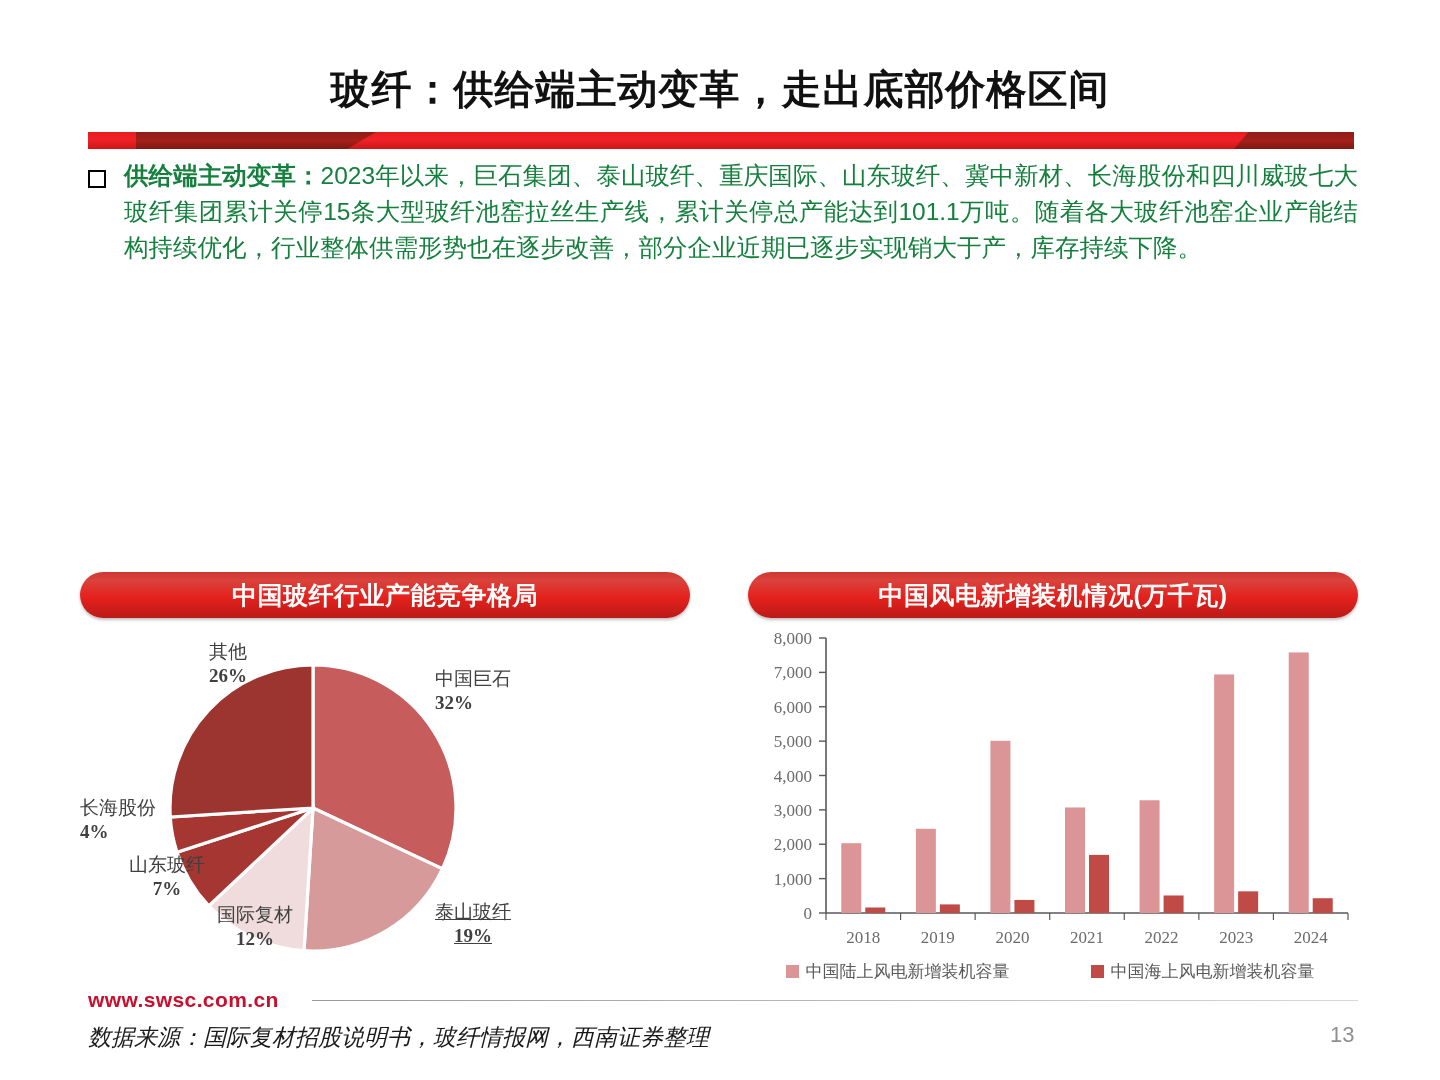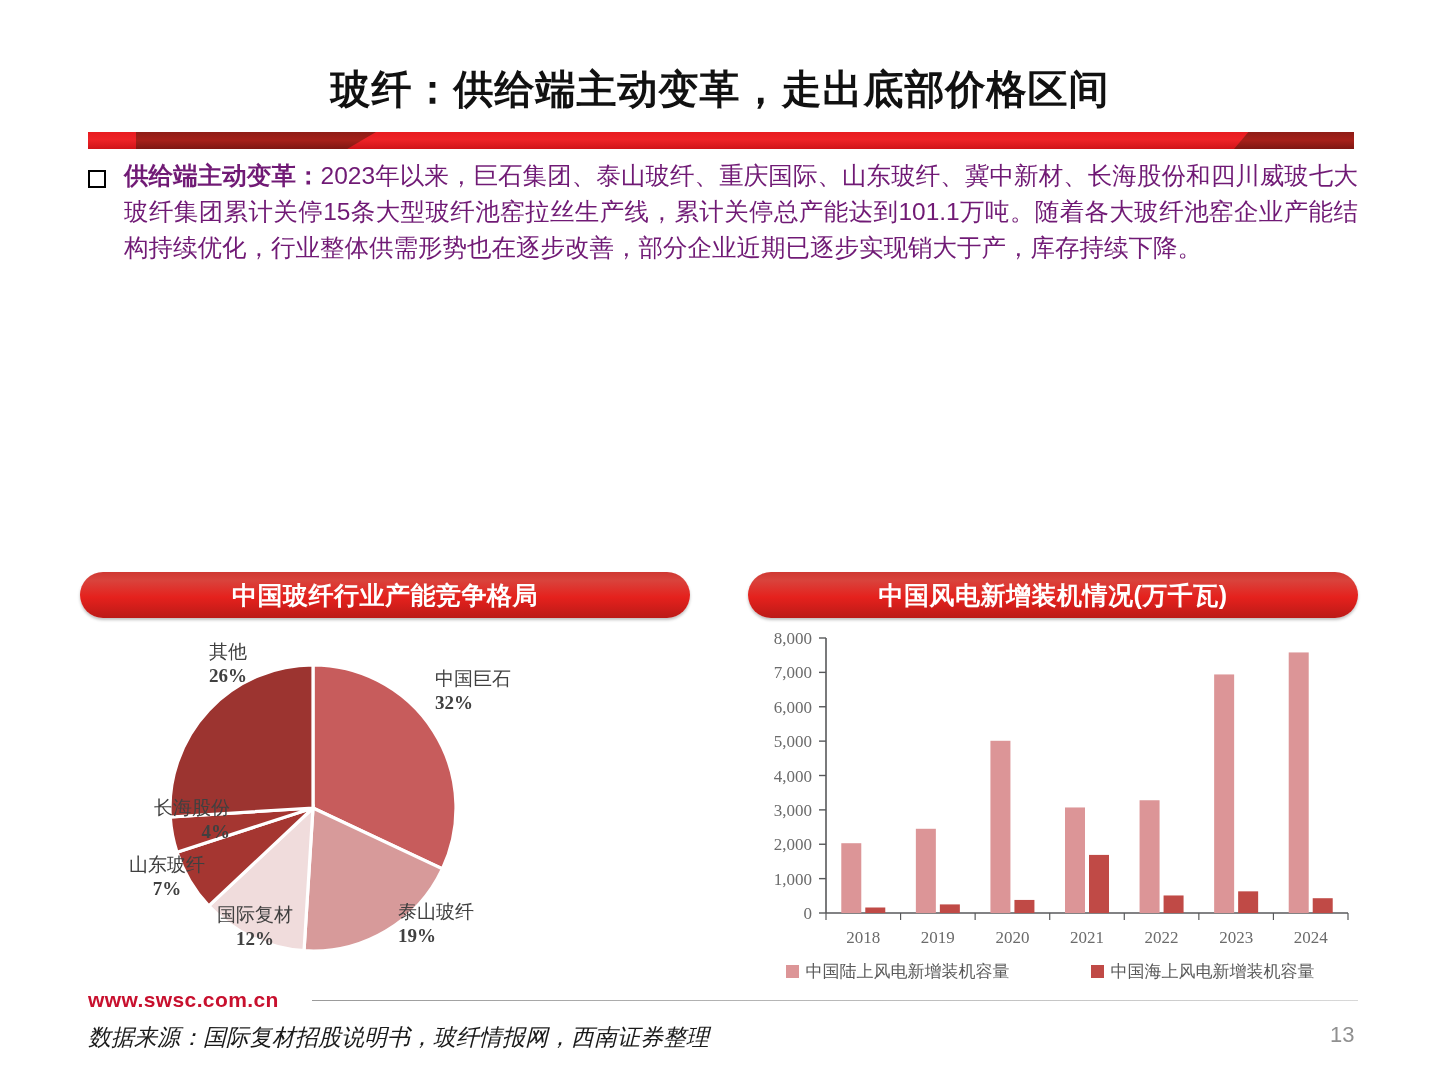--- a/index.html
+++ b/index.html
@@ -79,21 +79,21 @@
     height: 14px;
     border: 2.5px solid #000;
     margin-top: 12px;
     margin-right: 18px;
   }
   .bullet-text {
     flex: 1 1 auto;
     font-size: 24.5px;
     line-height: 1.47;
     text-align: justify;
-    color: #701a75;
+    color: #15803d;
   }
   .bullet-text b {
     font-weight: bold;
   }
 
   
   .panel-title {
     position: absolute;
     height: 46px;
     border-radius: 23px;
@@ -220,24 +220,24 @@
   <svg class="pie-svg" id="pie-svg" width="610" height="355">
       <path d="M 233 178 L 233 35 A 143 143 0 0 1 362.39026850264077 238.8864386938054 Z" fill="#C75C5C" stroke="#ffffff" stroke-width="3.2"></path>
       <path d="M 233 178 L 362.39026850264077 238.8864386938054 A 143 143 0 0 1 224.0209557073082 320.71782216524286 Z" fill="#D79A9A" stroke="#ffffff" stroke-width="3.2"></path>
       <path d="M 233 178 L 224.0209557073082 320.71782216524286 A 143 143 0 0 1 128.75748627873813 275.89023614780245 Z" fill="#F0DCDC" stroke="#ffffff" stroke-width="3.2"></path>
       <path d="M 233 178 L 128.75748627873813 275.89023614780245 A 143 143 0 0 1 96.99891816979306 222.1894301956175 Z" fill="#A53631" stroke="#ffffff" stroke-width="3.2"></path>
       <path d="M 233 178 L 96.99891816979306 222.1894301956175 A 143 143 0 0 1 90.28217783475716 186.97904429269184 Z" fill="#A53631" stroke="#ffffff" stroke-width="3.2"></path>
       <path d="M 233 178 L 90.28217783475716 186.97904429269184 A 143 143 0 0 1 232.99999999999997 35 Z" fill="#9C3430" stroke="#ffffff" stroke-width="3.2"></path>
     </svg>
   <div id="pie-labels">
       <div class="pie-label" style="left: 355px; top: 37px; width: 150px; text-align: left;"><span>中国巨石</span><span class="pct">32%</span></div>
-      <div class="pie-label" style="left: 318px; top: 270px; width: 150px; text-align: left;"><span>泰山玻纤</span><span class="pct">19%</span></div>
+      <div class="pie-label" style="left: 318px; top: 270px; width: 150px; text-align: center; text-decoration: underline;"><span>泰山玻纤</span><span class="pct">19%</span></div>
       <div class="pie-label" style="left: 100px; top: 273px; width: 150px; text-align: center;"><span>国际复材</span><span class="pct">12%</span></div>
       <div class="pie-label" style="left: 12px; top: 223px; width: 150px; text-align: center;"><span>山东玻纤</span><span class="pct">7%</span></div>
-      <div class="pie-label" style="left: 0px; top: 166px; width: 150px; text-align: right;"><span>长海股份</span><span class="pct">4%</span></div>
+      <div class="pie-label" style="left: 0px; top: 166px; width: 150px; text-align: left;"><span>长海股份</span><span class="pct">4%</span></div>
       <div class="pie-label" style="left: 78px; top: 10px; width: 140px; text-align: center;"><span>其他</span><span class="pct">26%</span></div>
     </div>
 </div>
 
 <div class="bar-area">
   <svg class="bar-svg" id="bar-svg" width="630" height="360">
       <line x1="96" y1="10" x2="96" y2="285" stroke="#58595b" stroke-width="1.6"></line>
       <line x1="96" y1="285" x2="618" y2="285" stroke="#58595b" stroke-width="1.6"></line>
       <line x1="89" y1="285" x2="96" y2="285" stroke="#58595b" stroke-width="1.4"></line>
       <text x="82" y="291" text-anchor="end" font-size="17" fill="#6b6b6b" font-family="&quot;Liberation Serif&quot;, &quot;DejaVu Serif&quot;, serif">0</text>

